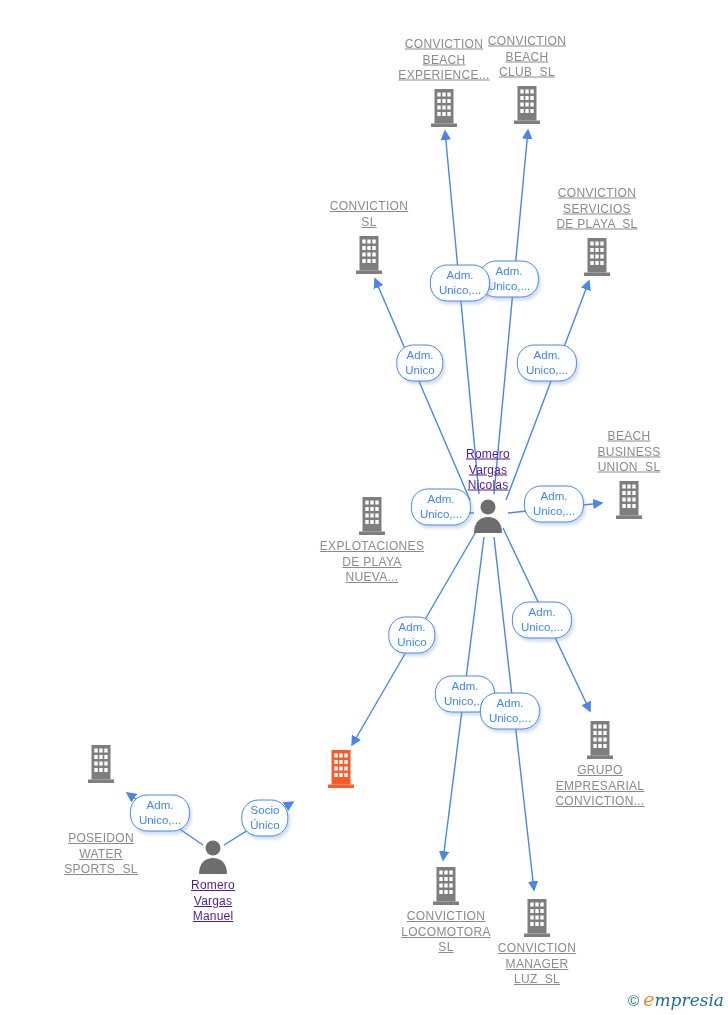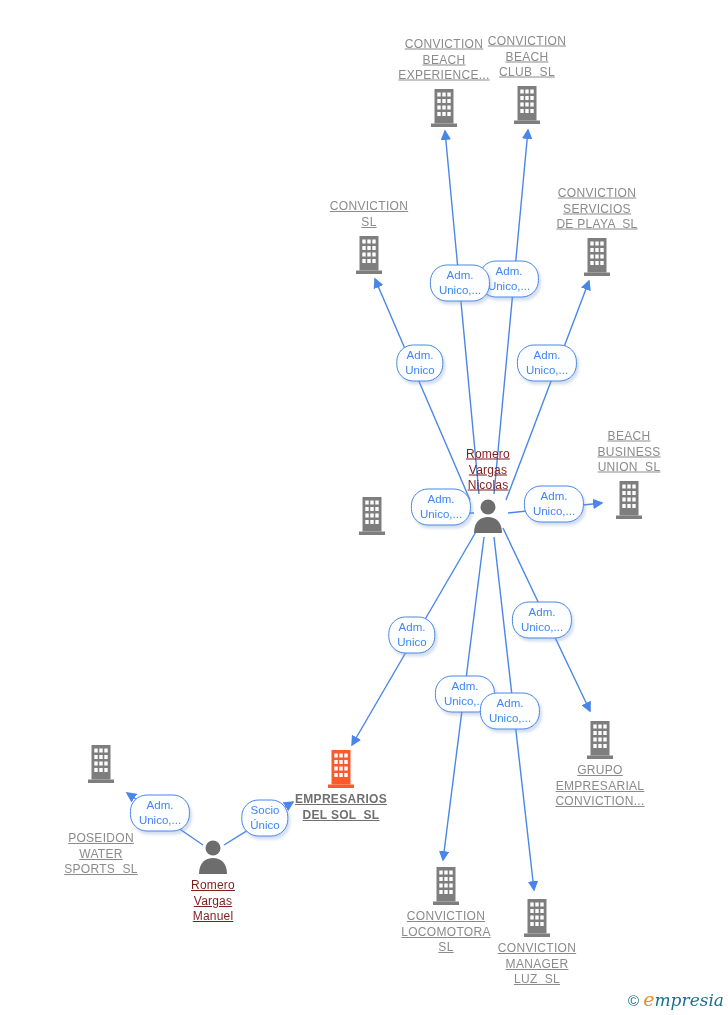--- a/index.html
+++ b/index.html
@@ -13,21 +13,21 @@
   }
   #edges{position:absolute;left:0;top:0;z-index:1;}
   .node-icon{position:absolute;z-index:2;transform:translate(-50%,-50%);cursor:pointer;line-height:0;}
   .node-label{
     position:absolute;z-index:2;width:150px;text-align:center;
     font-size:12px;line-height:15.5px;color:var(--label);white-space:pre-wrap;letter-spacing:.3px;text-decoration:underline;
   }
   .node-label.above{transform:translate(-50%,-100%);}
   .node-label.below{transform:translate(-50%,0);}
   .node-label.accent{font-weight:700;color:var(--accent-label);}
-  .node-label.person-name{color:#7f1d1d;letter-spacing:.2px;}
+  .node-label.person-name{color:#4c1d95;letter-spacing:.2px;}
   .edge-label{
     position:absolute;z-index:3;transform:translate(-50%,-50%);
     background:#fdfeff;border:1.5px solid var(--edge);border-radius:17px;
     padding:2px 8px 3px;font-size:11.5px;line-height:15px;color:var(--box-text);
     text-align:center;white-space:pre-wrap;cursor:pointer;
     box-shadow:2px 3px 3px rgba(130,160,210,.35);
   }
   .watermark{
     position:absolute;right:4px;bottom:5px;z-index:4;color:#19708b;font-size:15px;cursor:pointer;margin-left:12px;
   }
@@ -165,20 +165,23 @@
         <rect x="8.3" y="23" width="3.4" height="4" fill="#fff"></rect>
         <rect x="13.3" y="3.5" width="3.4" height="4" fill="#fff"></rect>
         <rect x="13.3" y="10" width="3.4" height="4" fill="#fff"></rect>
         <rect x="13.3" y="16.5" width="3.4" height="4" fill="#fff"></rect>
         <rect x="13.3" y="23" width="3.4" height="4" fill="#fff"></rect>
         <rect x="18.3" y="3.5" width="3.4" height="4" fill="#fff"></rect>
         <rect x="18.3" y="10" width="3.4" height="4" fill="#fff"></rect>
         <rect x="18.3" y="16.5" width="3.4" height="4" fill="#fff"></rect>
         <rect x="18.3" y="23" width="3.4" height="4" fill="#fff"></rect>
       </svg></div>
+    <div class="node-label below" style="left: 372px; top: 539px;">EXPLOTACIONES
+DE PLAYA
+NUEVA...</div>
     <div class="node-icon" style="left: 600px; top: 740px;"><svg width="30" height="38" viewBox="0 0 30 38">
         <rect x="5.5" y="0" width="19" height="34.5" fill="#7e7e7e"></rect>
         <rect x="2" y="34.5" width="26" height="3.5" fill="#7e7e7e"></rect>
         <rect x="8.3" y="3.5" width="3.4" height="4" fill="#fff"></rect>
         <rect x="8.3" y="10" width="3.4" height="4" fill="#fff"></rect>
         <rect x="8.3" y="16.5" width="3.4" height="4" fill="#fff"></rect>
         <rect x="8.3" y="23" width="3.4" height="4" fill="#fff"></rect>
         <rect x="13.3" y="3.5" width="3.4" height="4" fill="#fff"></rect>
         <rect x="13.3" y="10" width="3.4" height="4" fill="#fff"></rect>
         <rect x="13.3" y="16.5" width="3.4" height="4" fill="#fff"></rect>
@@ -219,22 +222,20 @@
         <rect x="8.3" y="23" width="3.4" height="4" fill="#fff"></rect>
         <rect x="13.3" y="3.5" width="3.4" height="4" fill="#fff"></rect>
         <rect x="13.3" y="10" width="3.4" height="4" fill="#fff"></rect>
         <rect x="13.3" y="16.5" width="3.4" height="4" fill="#fff"></rect>
         <rect x="13.3" y="23" width="3.4" height="4" fill="#fff"></rect>
         <rect x="18.3" y="3.5" width="3.4" height="4" fill="#fff"></rect>
         <rect x="18.3" y="10" width="3.4" height="4" fill="#fff"></rect>
         <rect x="18.3" y="16.5" width="3.4" height="4" fill="#fff"></rect>
         <rect x="18.3" y="23" width="3.4" height="4" fill="#fff"></rect>
       </svg></div>
-    <div class="node-label below accent" style="left: 341px; top: 792px;">EMPRESARIOS
-DEL SOL  SL</div>
     <div class="node-icon" style="left: 446px; top: 886px;"><svg width="30" height="38" viewBox="0 0 30 38">
         <rect x="5.5" y="0" width="19" height="34.5" fill="#7e7e7e"></rect>
         <rect x="2" y="34.5" width="26" height="3.5" fill="#7e7e7e"></rect>
         <rect x="8.3" y="3.5" width="3.4" height="4" fill="#fff"></rect>
         <rect x="8.3" y="10" width="3.4" height="4" fill="#fff"></rect>
         <rect x="8.3" y="16.5" width="3.4" height="4" fill="#fff"></rect>
         <rect x="8.3" y="23" width="3.4" height="4" fill="#fff"></rect>
         <rect x="13.3" y="3.5" width="3.4" height="4" fill="#fff"></rect>
         <rect x="13.3" y="10" width="3.4" height="4" fill="#fff"></rect>
         <rect x="13.3" y="16.5" width="3.4" height="4" fill="#fff"></rect>

